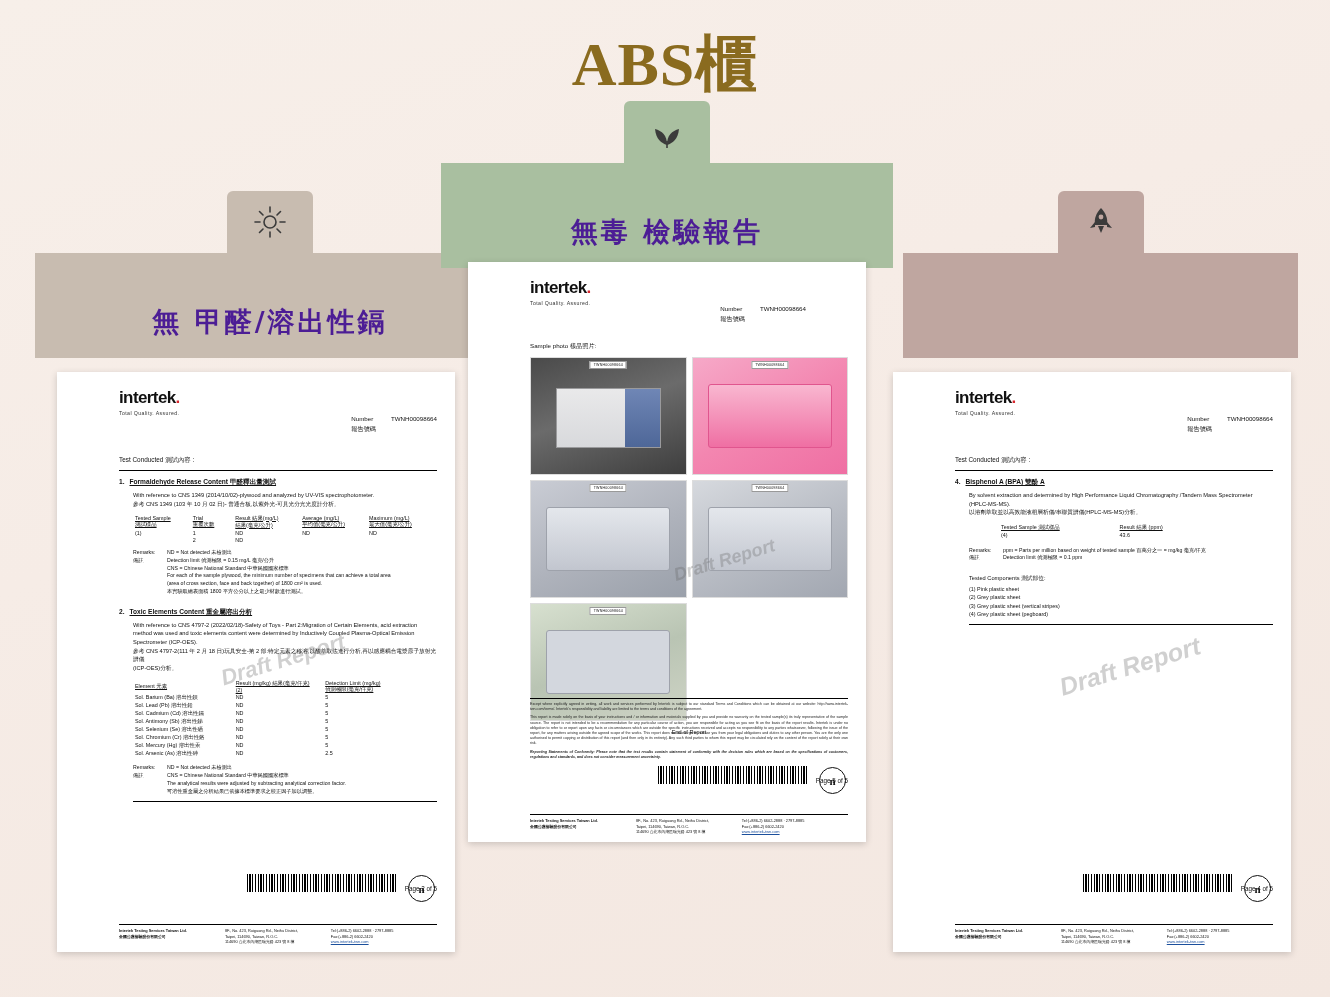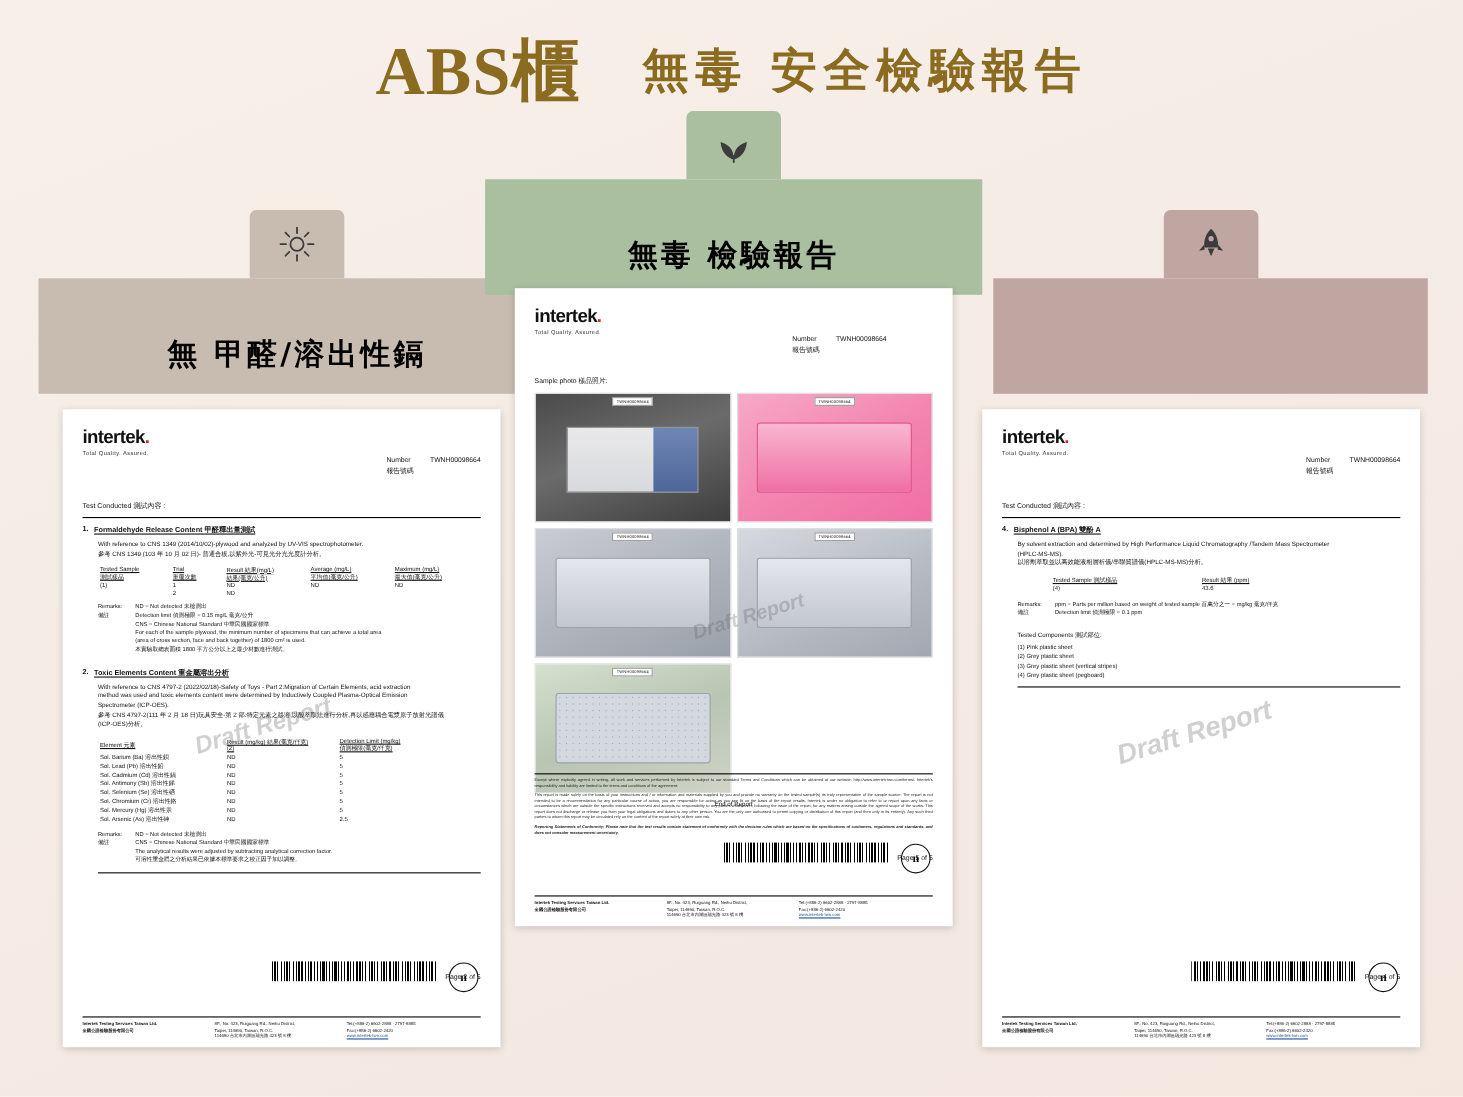--- a/index.html
+++ b/index.html
@@ -39,21 +39,21 @@
     font-family: "DejaVu Sans", sans-serif;
   }
 
   
   .banner {
     position: absolute;
     display: flex;
     flex-direction: column;
     align-items: center;
     justify-content: flex-end;
-    color: #000000;
+    color: #4c1d95;
   }
   .banner .ic {
     position: absolute;
     top: 0; left: 50%;
     transform: translate(-50%, -100%);
     width: 86px; height: 62px;
     display: flex; align-items: center; justify-content: center;
     border-radius: 6px 6px 0 0;
   }
   .banner .btxt {
@@ -93,21 +93,21 @@
     position: absolute;
     background: #ffffff;
     box-shadow: 0 2px 7px rgba(0,0,0,0.18);
     overflow: hidden;
     color: #111;
   }
   #doc-left   { left: 57px;  top: 372px; width: 398px; height: 580px; }
   #doc-center { left: 468px; top: 262px; width: 398px; height: 580px; }
   #doc-right  { left: 893px; top: 372px; width: 398px; height: 580px; }
 
-  .doc-inner { position: absolute; inset: 0; padding: 16px 18px; }
+  .doc-inner { position: absolute; inset: 0; padding: 16px 18px; margin-left: 44px; }
 
   .brand { font-size: 17px; font-weight: bold; letter-spacing: -0.6px; color: #111; }
   .brand .dot { color: #d8282f; }
   .brand-sub { font-size: 5.2px; letter-spacing: .4px; color: #333; margin-top: 2px; }
 
   .numblock {
     position: absolute; right: 18px; top: 42px;
     font-size: 6.2px; line-height: 1.55; color: #111;
   }
   .numblock .lbl { display: inline-block; width: 38px; }
@@ -220,21 +220,20 @@
 
   
   ul.plain { margin: 2px 0 0 0; padding-left: 0; list-style: none; }
   ul.plain li { font-size: 5.4px; line-height: 1.55; }
 </style>
 </head>
 <body>
 
 <div class="headline">
   <div class="abs">ABS櫃</div>
-  <div class="sub">無毒   安全檢驗報告</div>
 </div>
 
 <div class="banner" id="banner-left">
   <div class="ic">
     <svg width="34" height="34" viewBox="0 0 34 34">
       <circle cx="17" cy="17" r="6" fill="none" stroke="#3b3b3b" stroke-width="1.6"></circle>
       <g stroke="#3b3b3b" stroke-width="1.6" stroke-linecap="round">
         <line x1="17" y1="2" x2="17" y2="7"></line>
           <line x1="17" y1="27" x2="17" y2="32"></line>
         <line x1="2" y1="17" x2="7" y2="17"></line>

